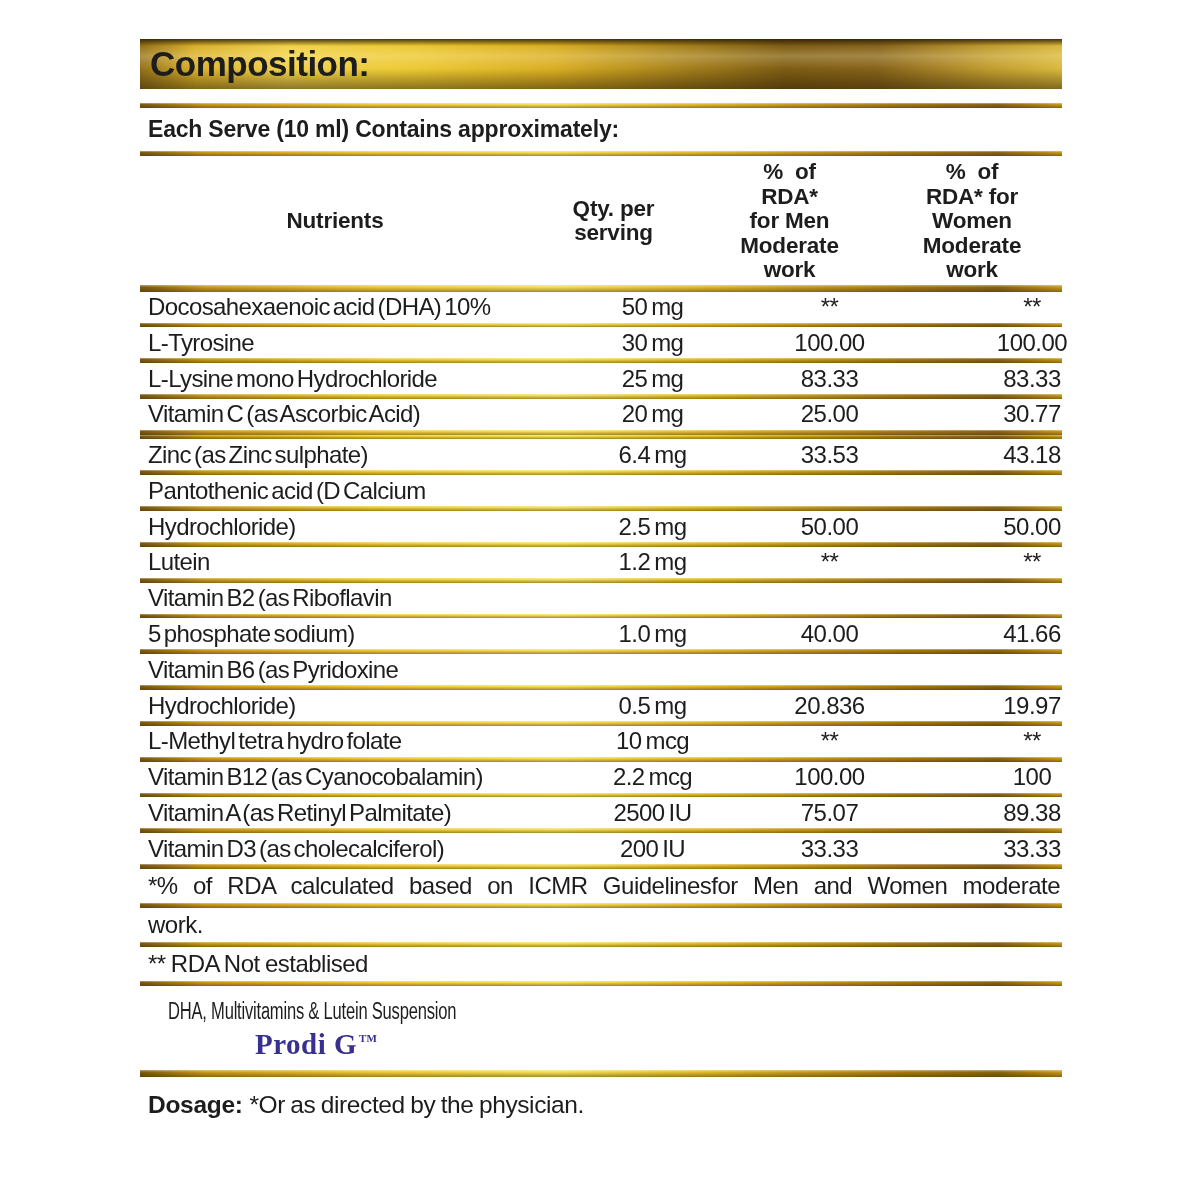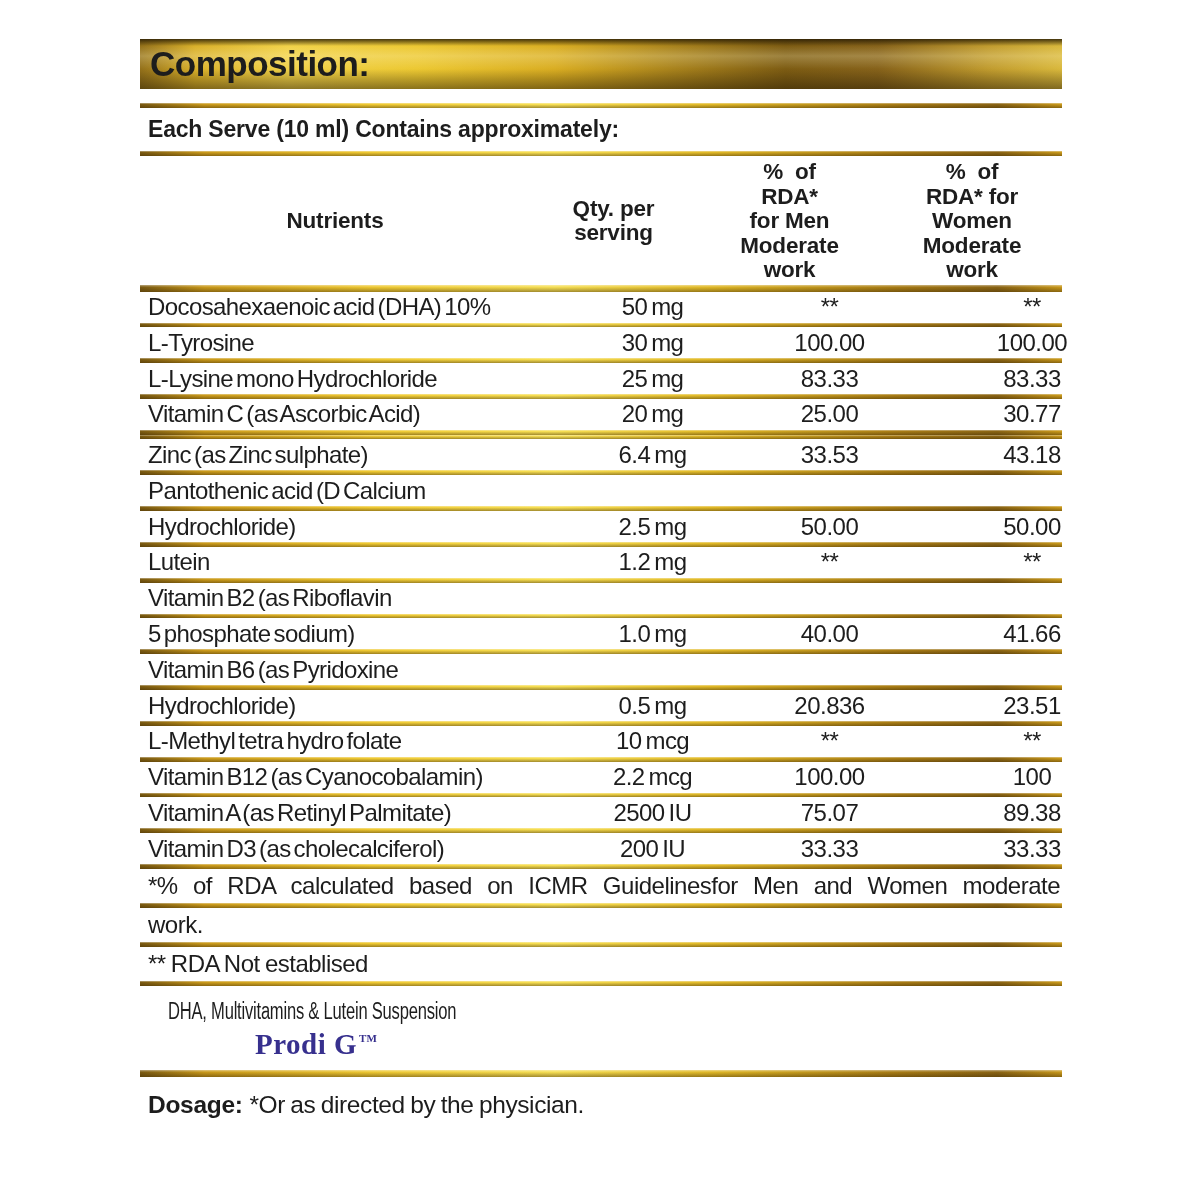--- a/index.html
+++ b/index.html
@@ -186,21 +186,21 @@
     <div class="td td-qty"></div>
     <div class="td td-men"></div>
     <div class="td td-women"></div>
   </div>
   <div class="gold-divider"></div>
 
   <div class="trow">
     <div class="td td-name">Hydrochloride)</div>
     <div class="td td-qty">0.5 mg</div>
     <div class="td td-men">20.836</div>
-    <div class="td td-women">23.51</div>
+    <div class="td td-women">19.97</div>
   </div>
   <div class="gold-divider"></div>
 
   <div class="trow">
     <div class="td td-name">L-Methyl tetra hydro folate</div>
     <div class="td td-qty">10 mcg</div>
     <div class="td td-men">**</div>
     <div class="td td-women">**</div>
   </div>
   <div class="gold-divider"></div>

